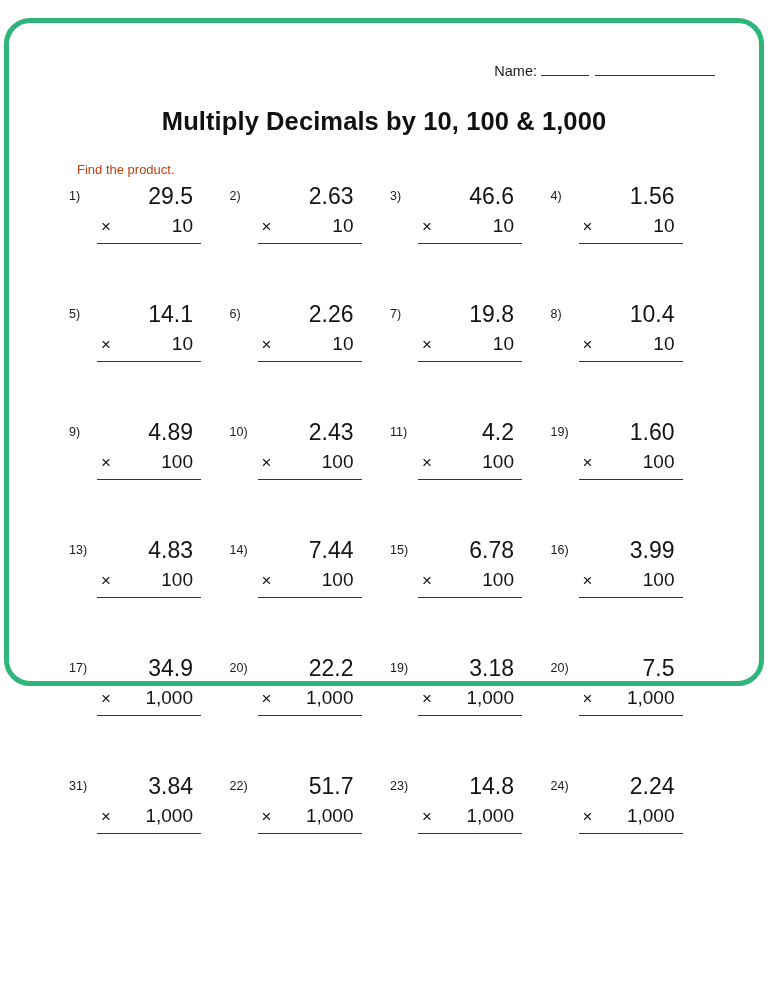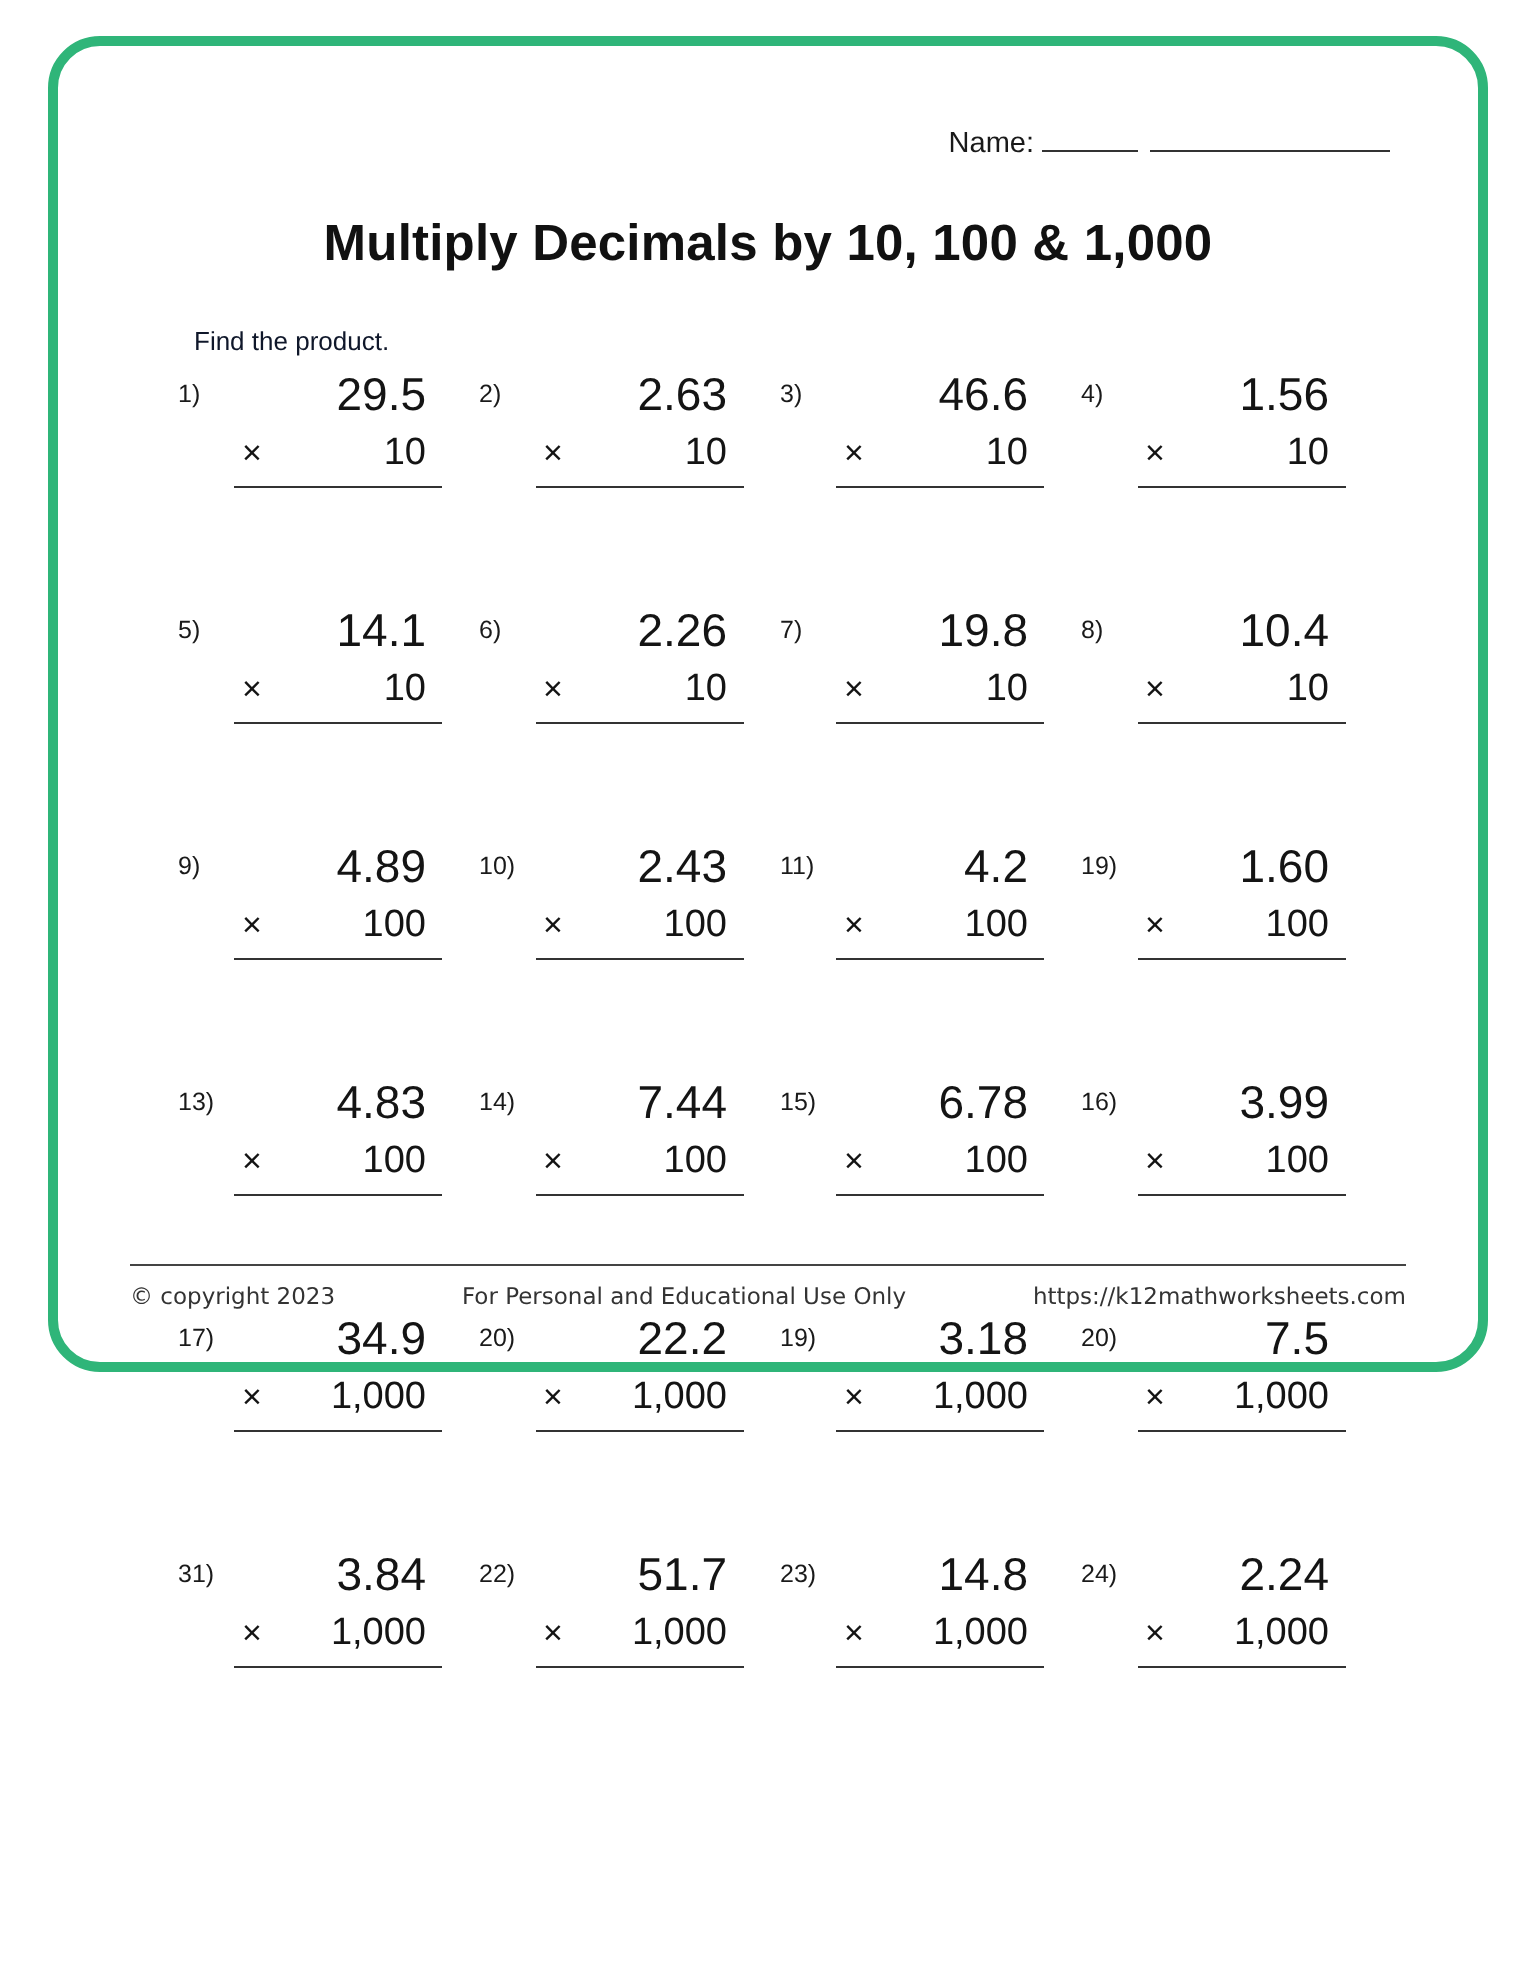--- a/index.html
+++ b/index.html
@@ -9,21 +9,21 @@
     width: 768px;
     height: 994px;
     background: #ffffff;
     font-family: "Liberation Sans", sans-serif;
   }
   .page {
     position: relative;
     width: 768px;
     height: 704px;
     background: #ffffff;
-    padding: 18px 24px;
+    padding: 18px 4px;
   }
   .sheet {
     position: relative;
     width: 100%;
     height: 100%;
     border: 5px solid #2fb579;
     border-radius: 26px;
     background: #ffffff;
     padding: 28px 36px 18px 36px;
   }
@@ -56,21 +56,21 @@
   h1.title {
     text-align: center;
     font-size: 25.5px;
     font-weight: bold;
     color: #111111;
     margin: 28px 0 26px 0;
     letter-spacing: 0.1px;
   }
   .instruction {
     font-size: 13px;
-    color: #0f172a;
+    color: #c2410c;
     margin-left: 32px;
     margin-bottom: 6px;
   }
   .grid {
     display: grid;
     grid-template-columns: repeat(4, 1fr);
     row-gap: 0px;
     margin: 0 18px;
   }
   .problem {
@@ -435,23 +435,15 @@
           <div class="bot-row">
             <span class="op">×</span>
             <span>1,000</span>
           </div>
           <div class="rule"></div>
         </div>
       </div>
 
     </div>
 
-    <div class="footer">
-      <div class="footer-line"></div>
-      <div class="footer-row">
-        <span>© copyright 2023</span>
-        <span class="footer-center">For Personal and Educational Use Only</span>
-        <span class="footer-right">https://k12mathworksheets.com</span>
-      </div>
-    </div>
 
   </div>
 </div>
 
 </body></html>

